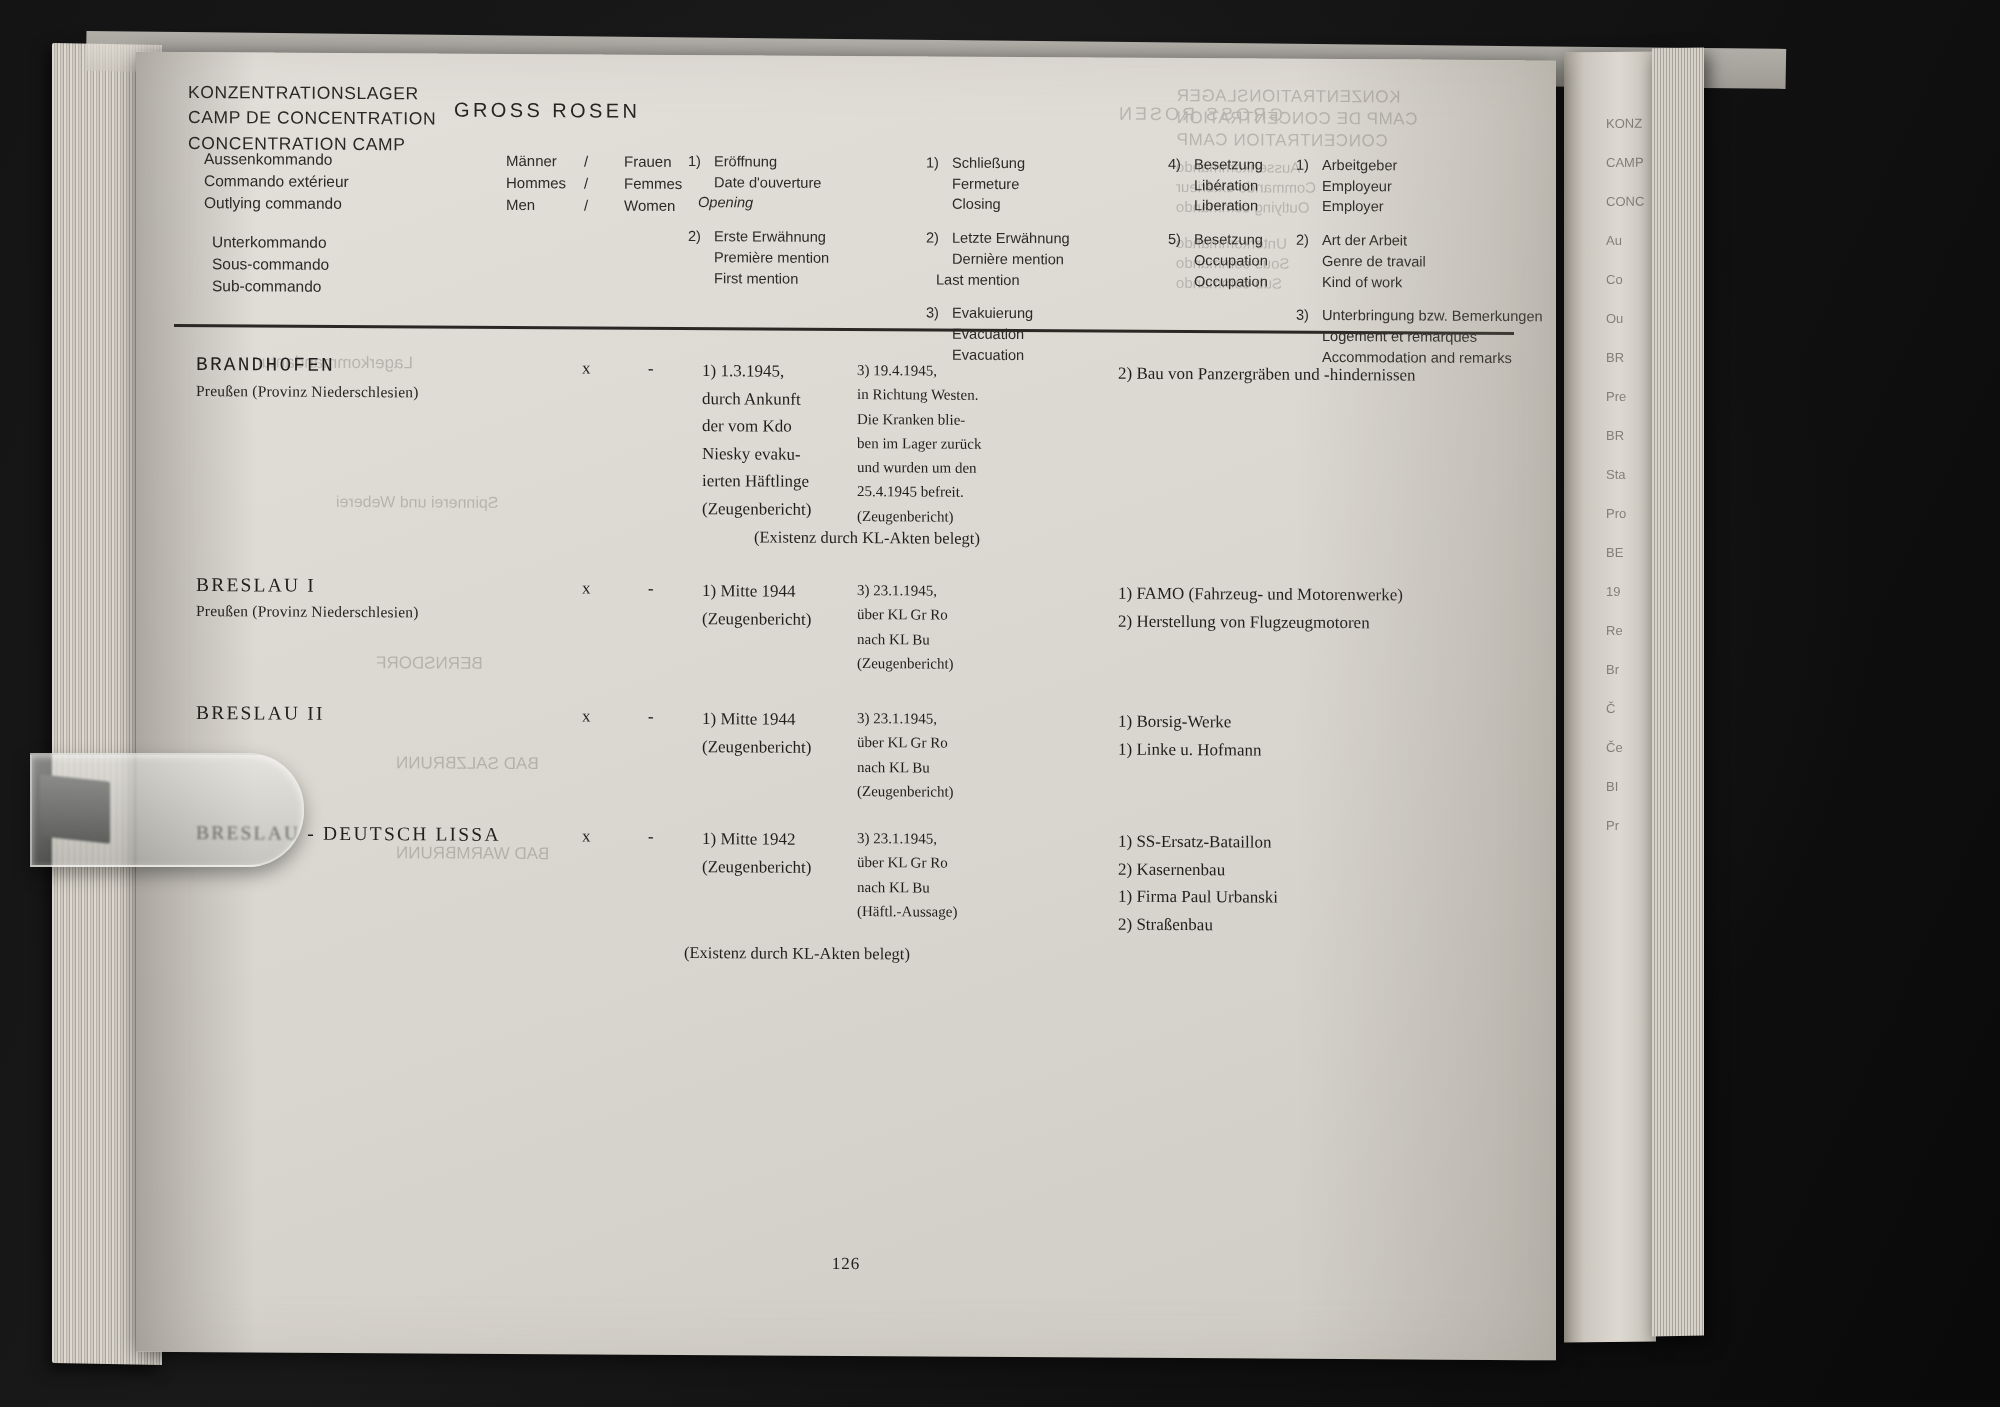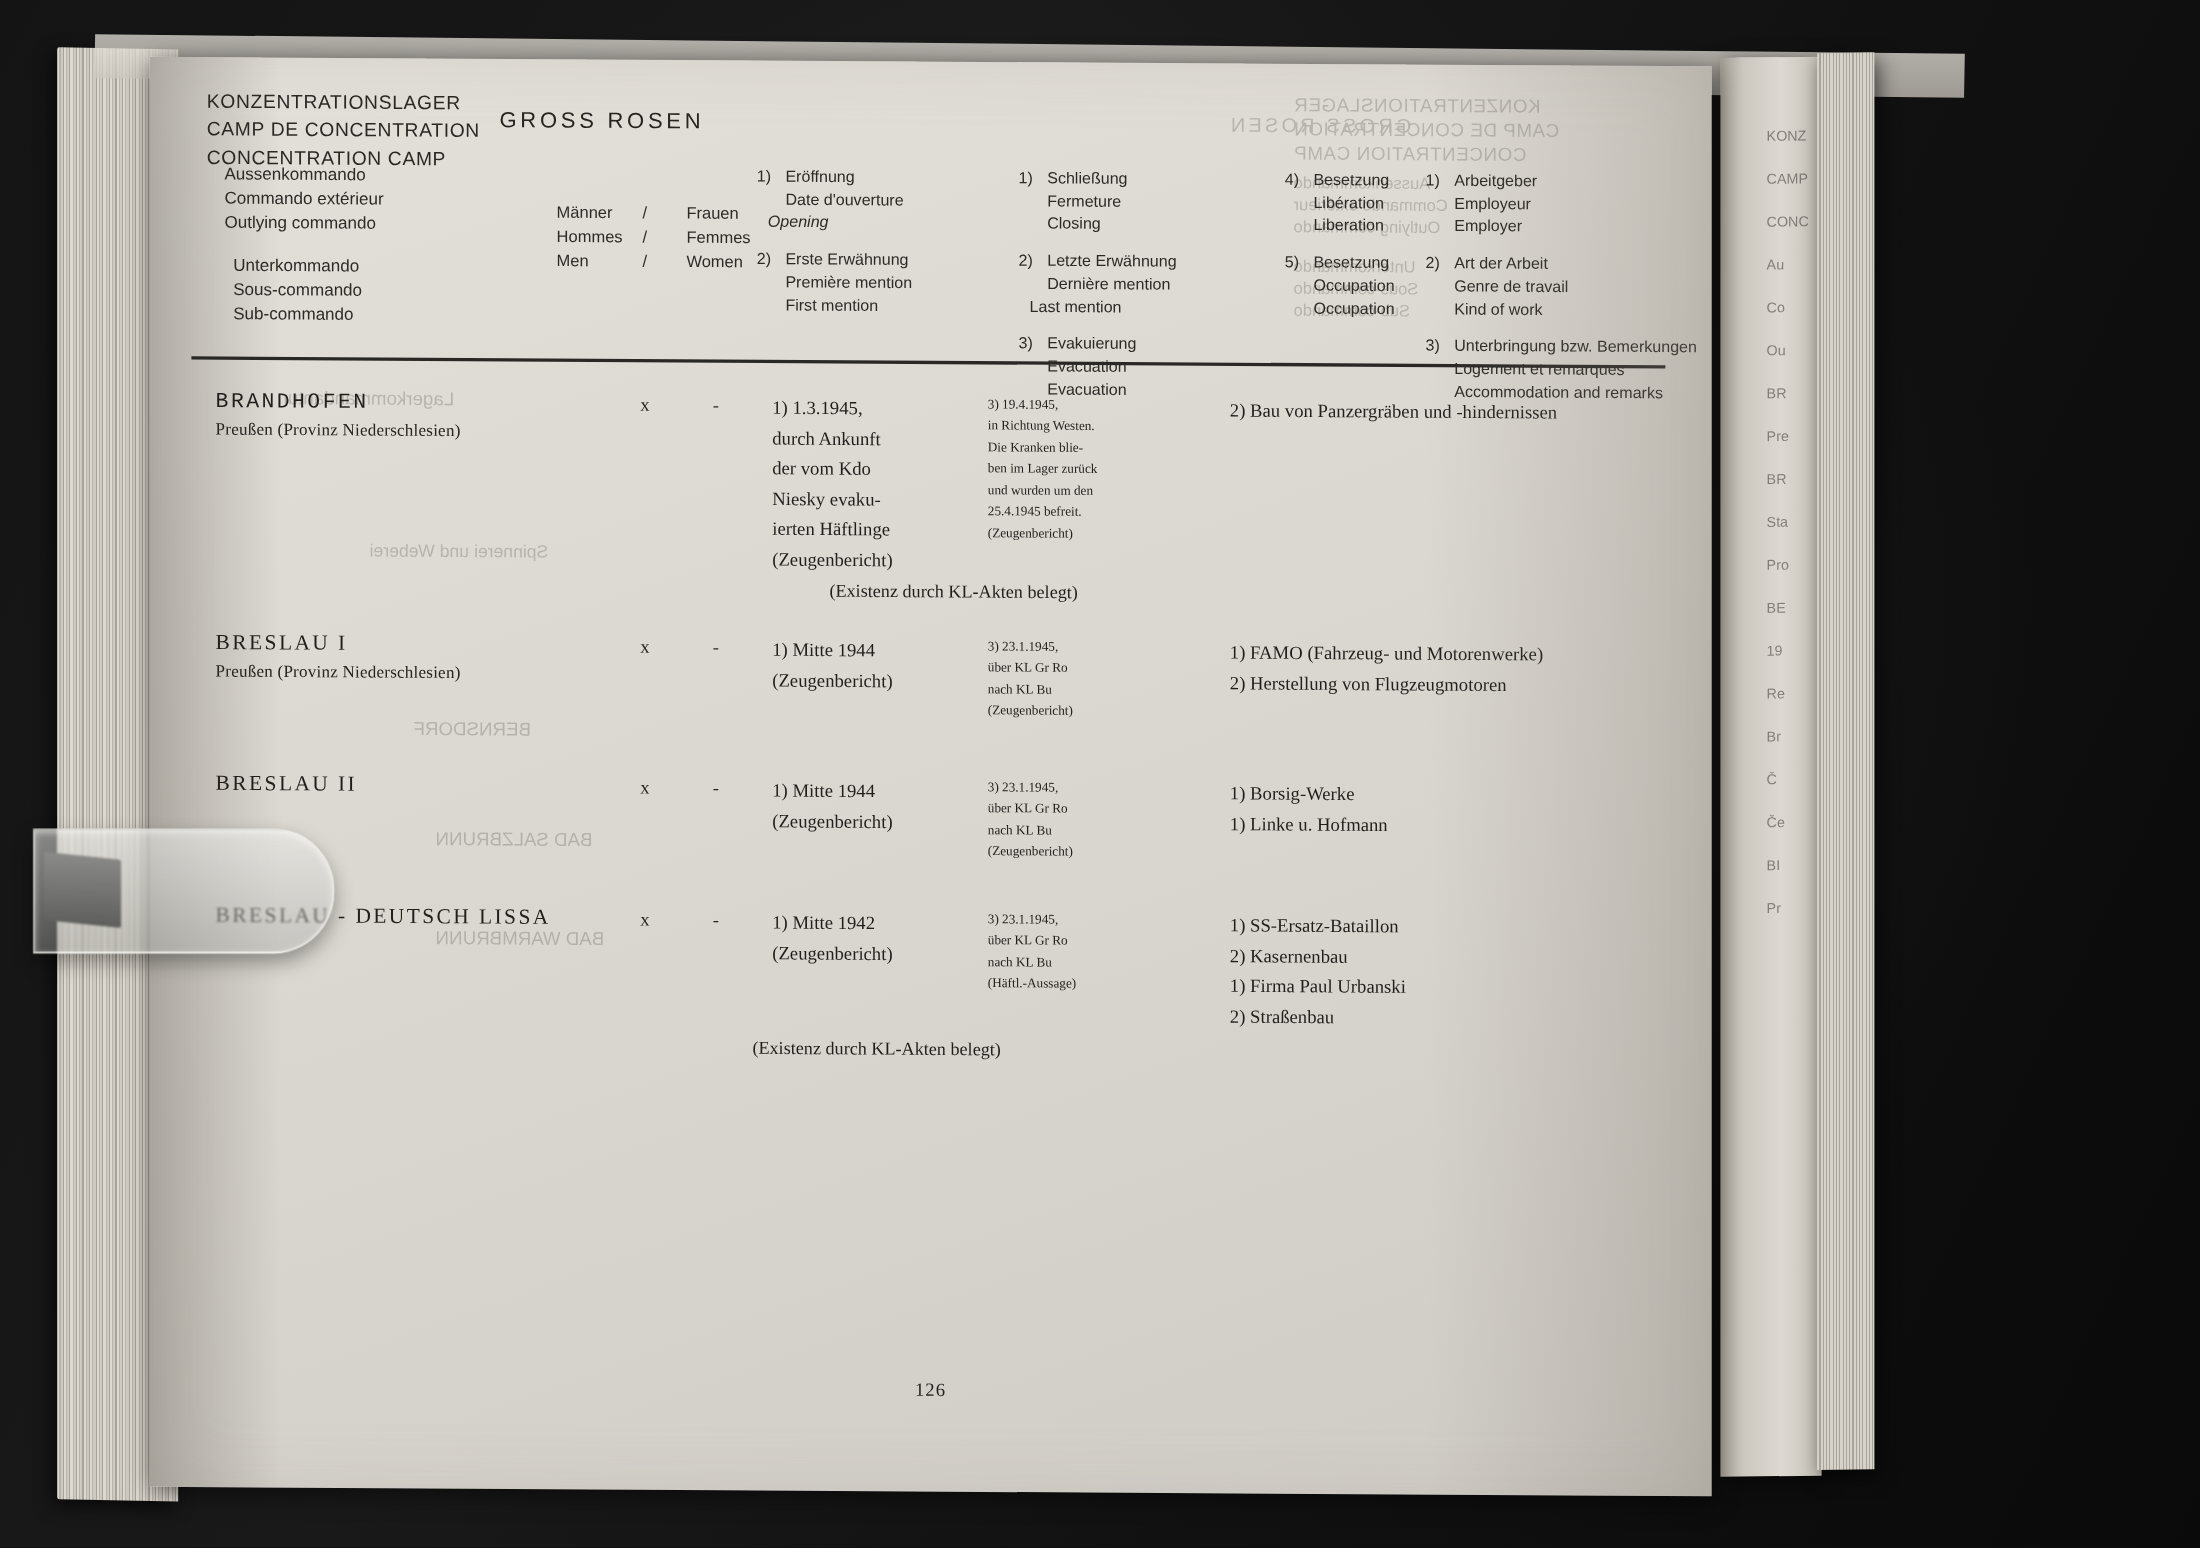--- a/index.html
+++ b/index.html
@@ -263,22 +263,22 @@
     position: absolute;
     left: 566px;
     font-size: 17px;
     line-height: 1.62;
     font-family: "Liberation Serif", serif;
     color: #211f1d;
     white-space: pre-line;
   }
   .c-close {
     position: absolute;
-    left: 762px;
-    font-size: 12px;
+    left: 721px;
+    font-size: 15px;
     line-height: 1.62;
     font-family: "Liberation Serif", serif;
     color: #211f1d;
     white-space: pre-line;
   }
   .c-work {
     position: absolute;
     left: 982px;
     font-size: 17px;
     line-height: 1.62;
@@ -420,21 +420,21 @@
         <div>Commando extérieur</div>
         <div>Outlying commando</div>
         <div class="grp2">
           <div>Unterkommando</div>
           <div>Sous-commando</div>
           <div>Sub-commando</div>
         </div>
       </div>
 
       <div class="hdr-sexes">
-        <div><span style="display:inline-block;width:78px;margin-top:33px;">Männer</span><span class="slash">/</span><span>Frauen</span></div>
+        <div><span style="display:inline-block;width:78px;">Männer</span><span class="slash">/</span><span>Frauen</span></div>
         <div><span style="display:inline-block;width:78px;">Hommes</span><span class="slash">/</span><span>Femmes</span></div>
         <div><span style="display:inline-block;width:78px;">Men</span><span class="slash">/</span><span>Women</span></div>
       </div>
 
       <div class="hdr-col" id="hdr-col-1">
         <div class="grp">
           <div><span class="lbl" style="width:26px; display:inline-block;">1)</span><span>Eröffnung</span></div>
           <div style="margin-left:26px;">Date d'ouverture</div>
           <div style="margin-left:10px;font-style:italic;">Opening</div>
         </div>

